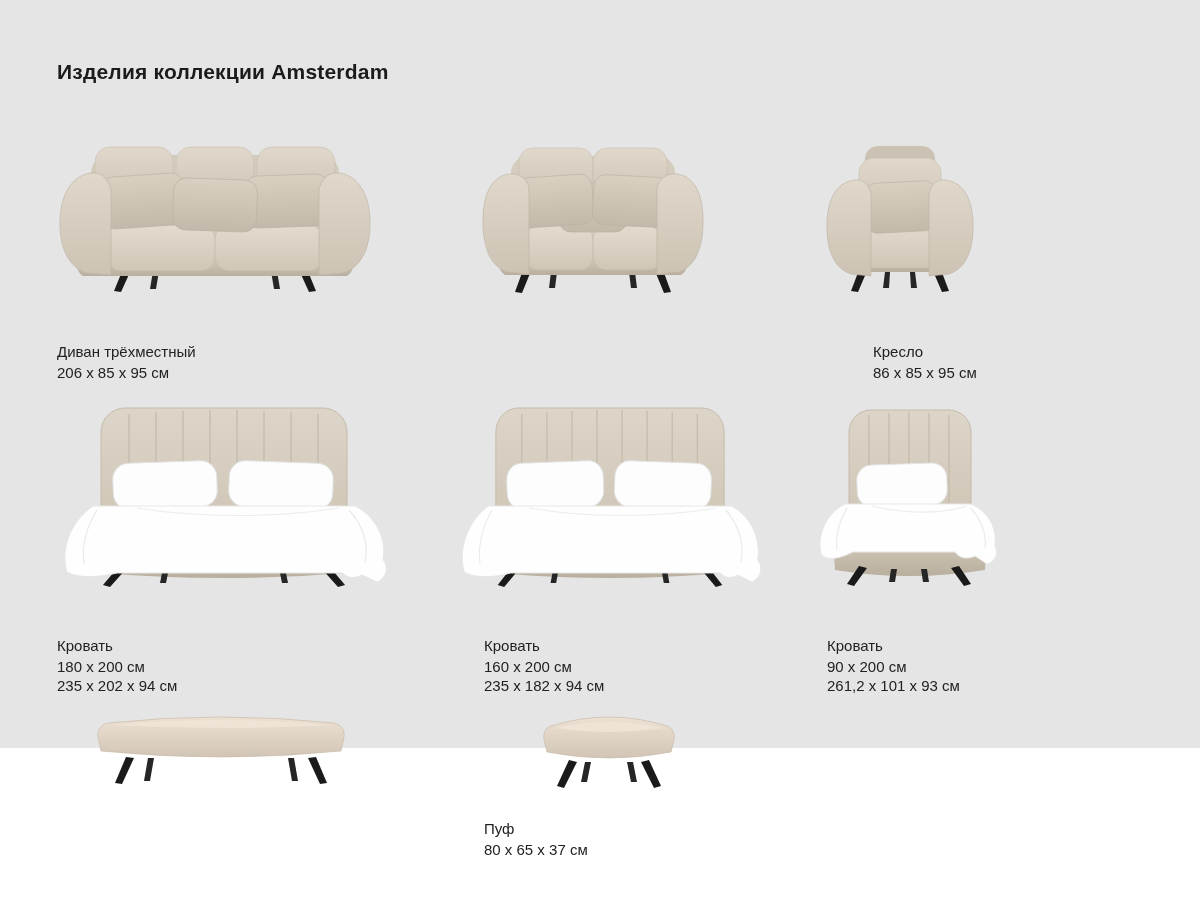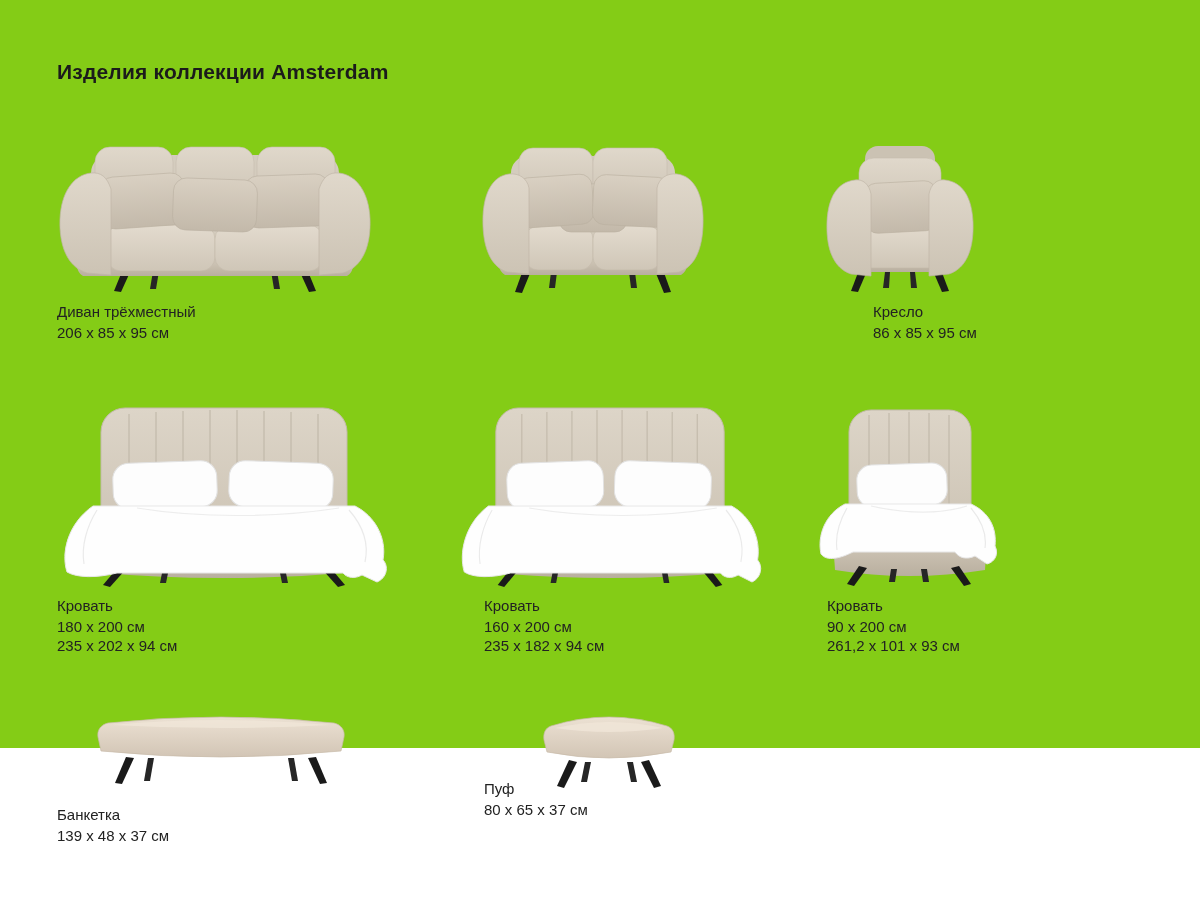--- a/index.html
+++ b/index.html
@@ -4,27 +4,27 @@
 <style>
   html,body{margin:0;padding:0;}
   body{
     width:1200px;height:900px;
     background:#ffffff;
     font-family:"Liberation Sans","DejaVu Sans",sans-serif;
     color:#1e1e1e;
     position:relative;
     overflow:hidden;
   }
-  .page{position:relative;width:1200px;height:748px;background:#84cc16;}
+  .page{position:relative;width:1200px;height:748px;background:#e5e5e5;}
   .page-title{
     position:absolute;left:57px;top:46px;
     font-size:21px;font-weight:600;letter-spacing:.2px;color:#1b1b1b;
   }
   .product-img{position:absolute;display:block;}
-  .caption{position:absolute;font-size:15px;line-height:19px;color:#222;}
+  .caption{position:absolute;font-size:15px;line-height:19px;color:#222;margin-top:40px;}
   .caption .name{display:block;margin-bottom:2px;}
   .caption .dims{display:block;}
   svg{display:block;}
 </style>
 </head>
 <body>
 
 <div class="page">
 
   <svg width="0" height="0" style="position:absolute" aria-hidden="true">
@@ -220,23 +220,19 @@
     <span class="dims">160 x 200 см</span>
     <span class="dims">235 x 182 x 94 см</span>
   </div>
 
   <div class="caption" style="left:827px;top:596px">
     <span class="name">Кровать</span>
     <span class="dims">90 x 200 см</span>
     <span class="dims">261,2 x 101 x 93 см</span>
   </div>
 
-  <div class="caption" style="left:57px;top:805px">
-    <span class="name">Банкетка</span>
-    <span class="dims">139 x 48 x 37 см</span>
-  </div>
 
   <div class="caption" style="left:484px;top:779px">
     <span class="name">Пуф</span>
     <span class="dims">80 x 65 x 37 см</span>
   </div>
 
 </div>
 
 </body></html>

